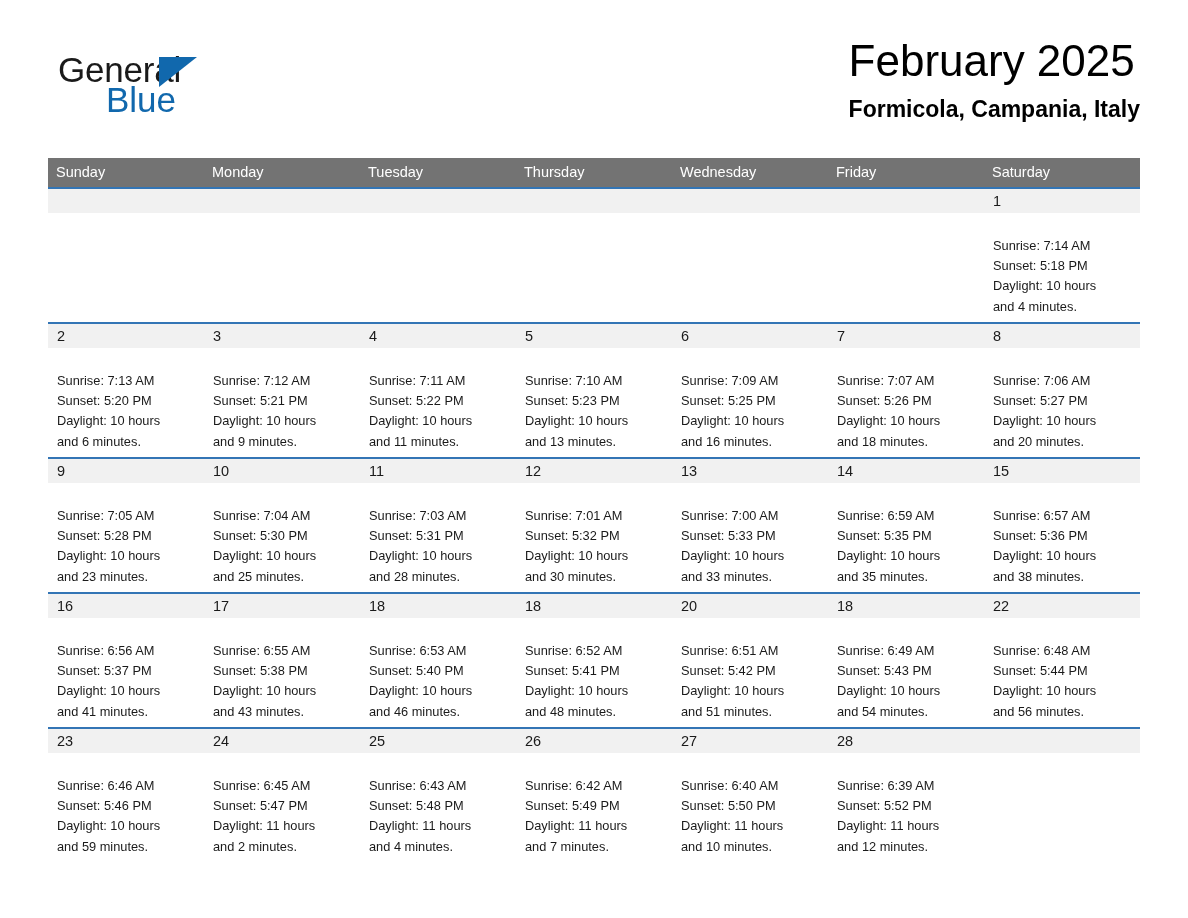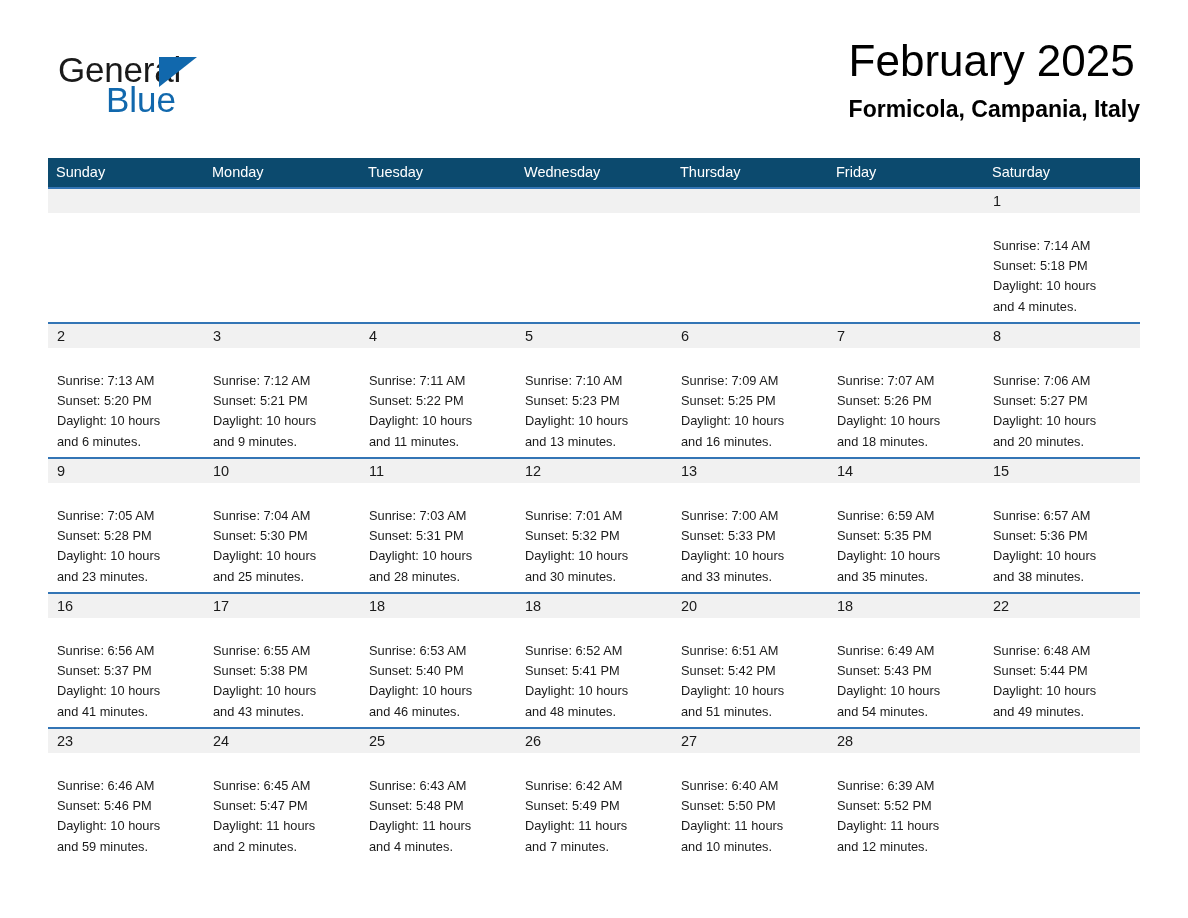--- a/index.html
+++ b/index.html
@@ -87,21 +87,21 @@
 
   
   .calendar {
     position: absolute;
     left: 48px;
     top: 158px;
     width: 1092px;
   }
   .dow-row {
     display: flex;
-    background: #0c4a6e;
+    background: #737373;
     height: 29px;
   }
   .dow {
     flex: 1 1 0;
     min-width: 0;
     color: #ffffff;
     font-size: 14.5px;
     line-height: 29px;
     padding-left: 8px;
     box-sizing: border-box;
@@ -160,22 +160,22 @@
     </div>
 
   </div>
 
   <div class="calendar">
 
     <div class="dow-row">
       <div class="dow">Sunday</div>
       <div class="dow">Monday</div>
       <div class="dow">Tuesday</div>
+      <div class="dow">Thursday</div>
       <div class="dow">Wednesday</div>
-      <div class="dow">Thursday</div>
       <div class="dow">Friday</div>
       <div class="dow">Saturday</div>
     </div>
 
     <div class="week">
       <div class="daycell">
         <div class="daynum-band"></div>
         <div class="day-info">
           <div></div>
           <div></div>
@@ -425,21 +425,21 @@
           <div>Daylight: 10 hours</div>
           <div>and 54 minutes.</div>
         </div>
       </div>
       <div class="daycell">
         <div class="daynum-band">22</div>
         <div class="day-info">
           <div>Sunrise: 6:48 AM</div>
           <div>Sunset: 5:44 PM</div>
           <div>Daylight: 10 hours</div>
-          <div>and 49 minutes.</div>
+          <div>and 56 minutes.</div>
         </div>
       </div>
     </div>
 
     <div class="week">
       <div class="daycell">
         <div class="daynum-band">23</div>
         <div class="day-info">
           <div>Sunrise: 6:46 AM</div>
           <div>Sunset: 5:46 PM</div>

